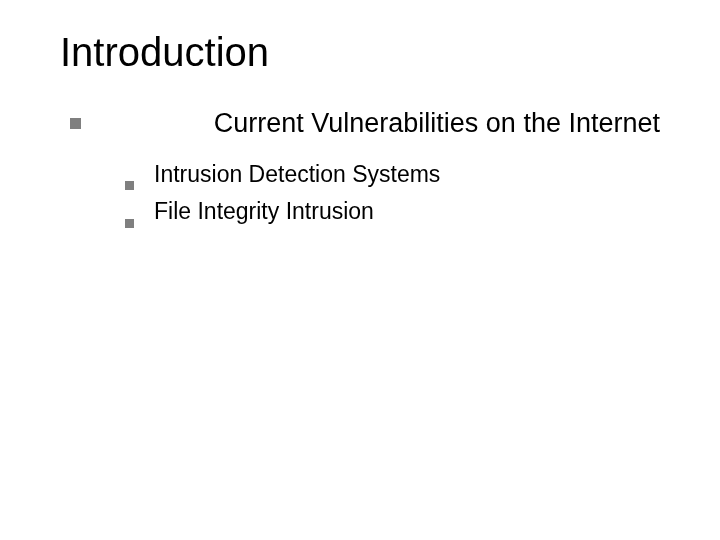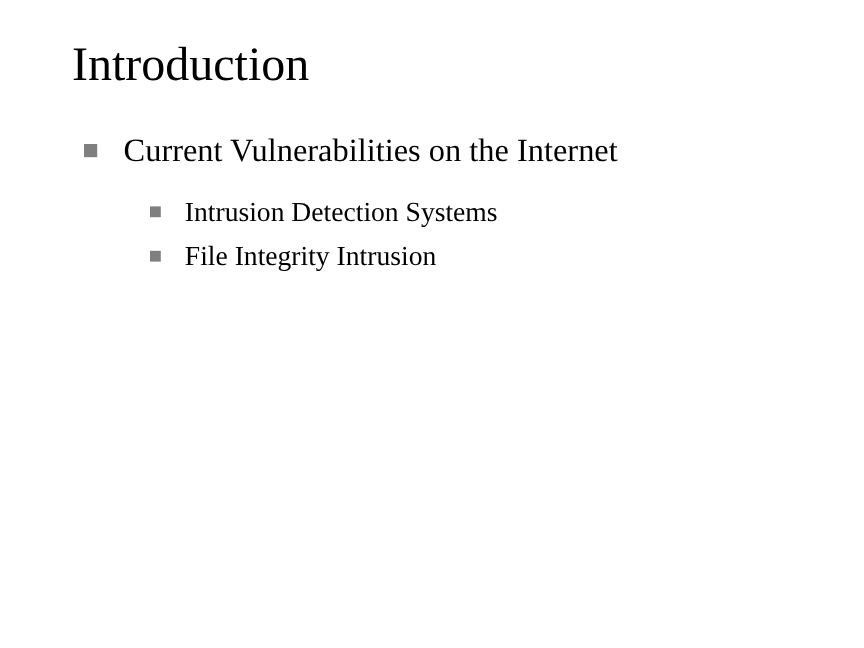--- a/index.html
+++ b/index.html
@@ -11,30 +11,30 @@
       width: 720px;
       height: 540px;
       background: #ffffff;
       font-family: Verdana, Geneva, sans-serif;
       color: #000000;
     }
     .slide {
       width: 100%;
       height: 100%;
       padding: 30px 60px 30px 70px;
-      font-family: Liberation Serif, serif;
     }
     .title {
       font-size: 40px;
       font-weight: normal;
       margin-bottom: 30px;
       margin-left: -10px;
     }
     .bullet-list {
       list-style: none;
+      text-align: right;
     }
     .bullet-item-l1 {
       display: flex;
       align-items: flex-start;
       margin-bottom: 4px;
       font-size: 27px;
       line-height: 1.35;
     }
     .bullet-item-l1 .bullet-marker {
       width: 11px;
@@ -47,21 +47,21 @@
     .bullet-item-l1 .bullet-text {
       flex: 1;
     }
     .sublist {
       list-style: none;
       margin-top: 18px;
       margin-left: 55px;
     }
     .bullet-item-l2 {
       display: flex;
-      align-items: flex-start;
+      align-items: flex-end;
       margin-bottom: 6px;
       font-size: 23px;
       line-height: 1.35;
     }
     .bullet-item-l2 .bullet-marker {
       width: 9px;
       height: 9px;
       background: #7f7f7f;
       margin-top: 11px;
       margin-right: 20px;

